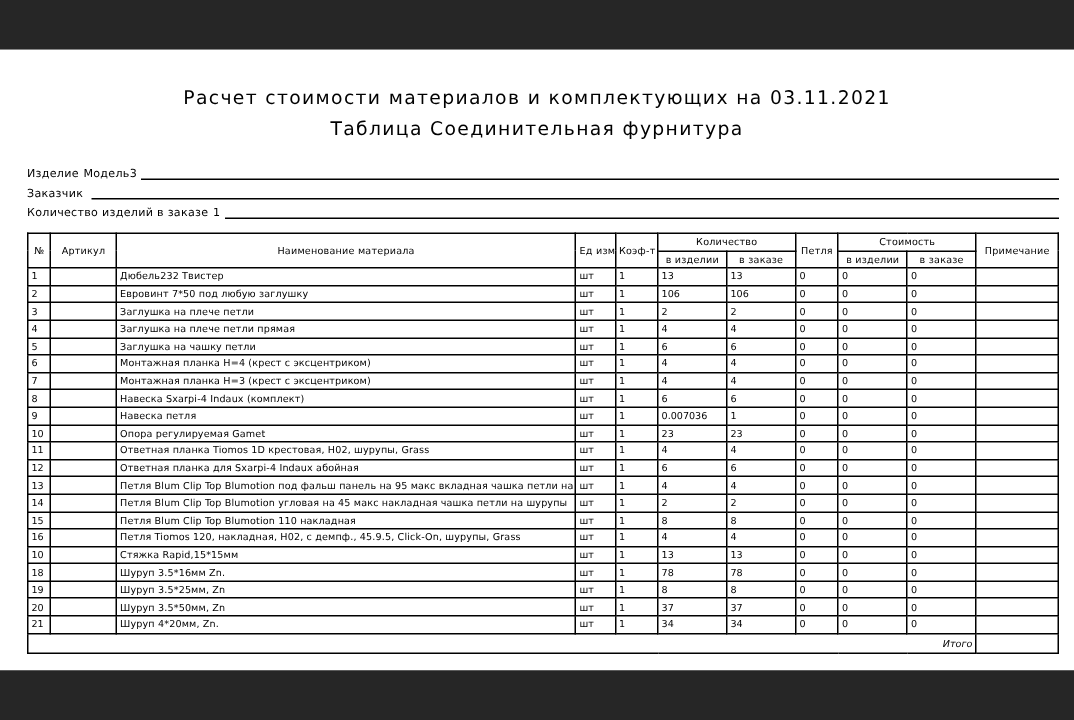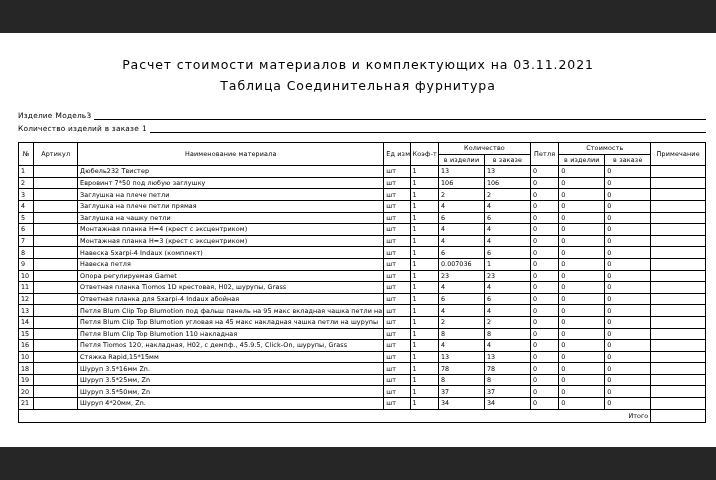--- a/index.html
+++ b/index.html
@@ -125,20 +125,21 @@
   .c-qo    { width: 42px; }
   .c-price { width: 26px; }
   .c-ci    { width: 42px; }
   .c-co    { width: 42px; }
   .c-note  { width: 50px; }
   th.name-h { text-align: center; }
   td.name { text-align: left; letter-spacing: 0.1px; }
   tr.total-row td {
     text-align: right;
     height: 12px;
+    font-style: italic;
   }
   .head-sub { height: 10px; }
 </style>
 </head>
 <body>
 
 <div class="viewer">
 
   <div class="topbar"></div>
 
@@ -147,20 +148,25 @@
 
       <div class="title-block">
         <div class="title-line1">Расчет стоимости материалов и комплектующих на  03.11.2021</div>
         <div class="title-line2">Таблица  Соединительная  фурнитура</div>
       </div>
 
       <div class="fields">
         <div class="field-row">
           <span class="field-label">Изделие</span>
           <span class="field-value">Модель3</span>
+          <span class="field-rule"></span>
+        </div>
+        <div class="field-row">
+          <span class="field-label">Заказчик</span>
+          <span class="field-value"></span>
           <span class="field-rule"></span>
         </div>
         <div class="field-row">
           <span class="field-label">Количество изделий в заказе</span>
           <span class="field-value">1</span>
           <span class="field-rule"></span>
         </div>
       </div>
 
       <table class="grid">

